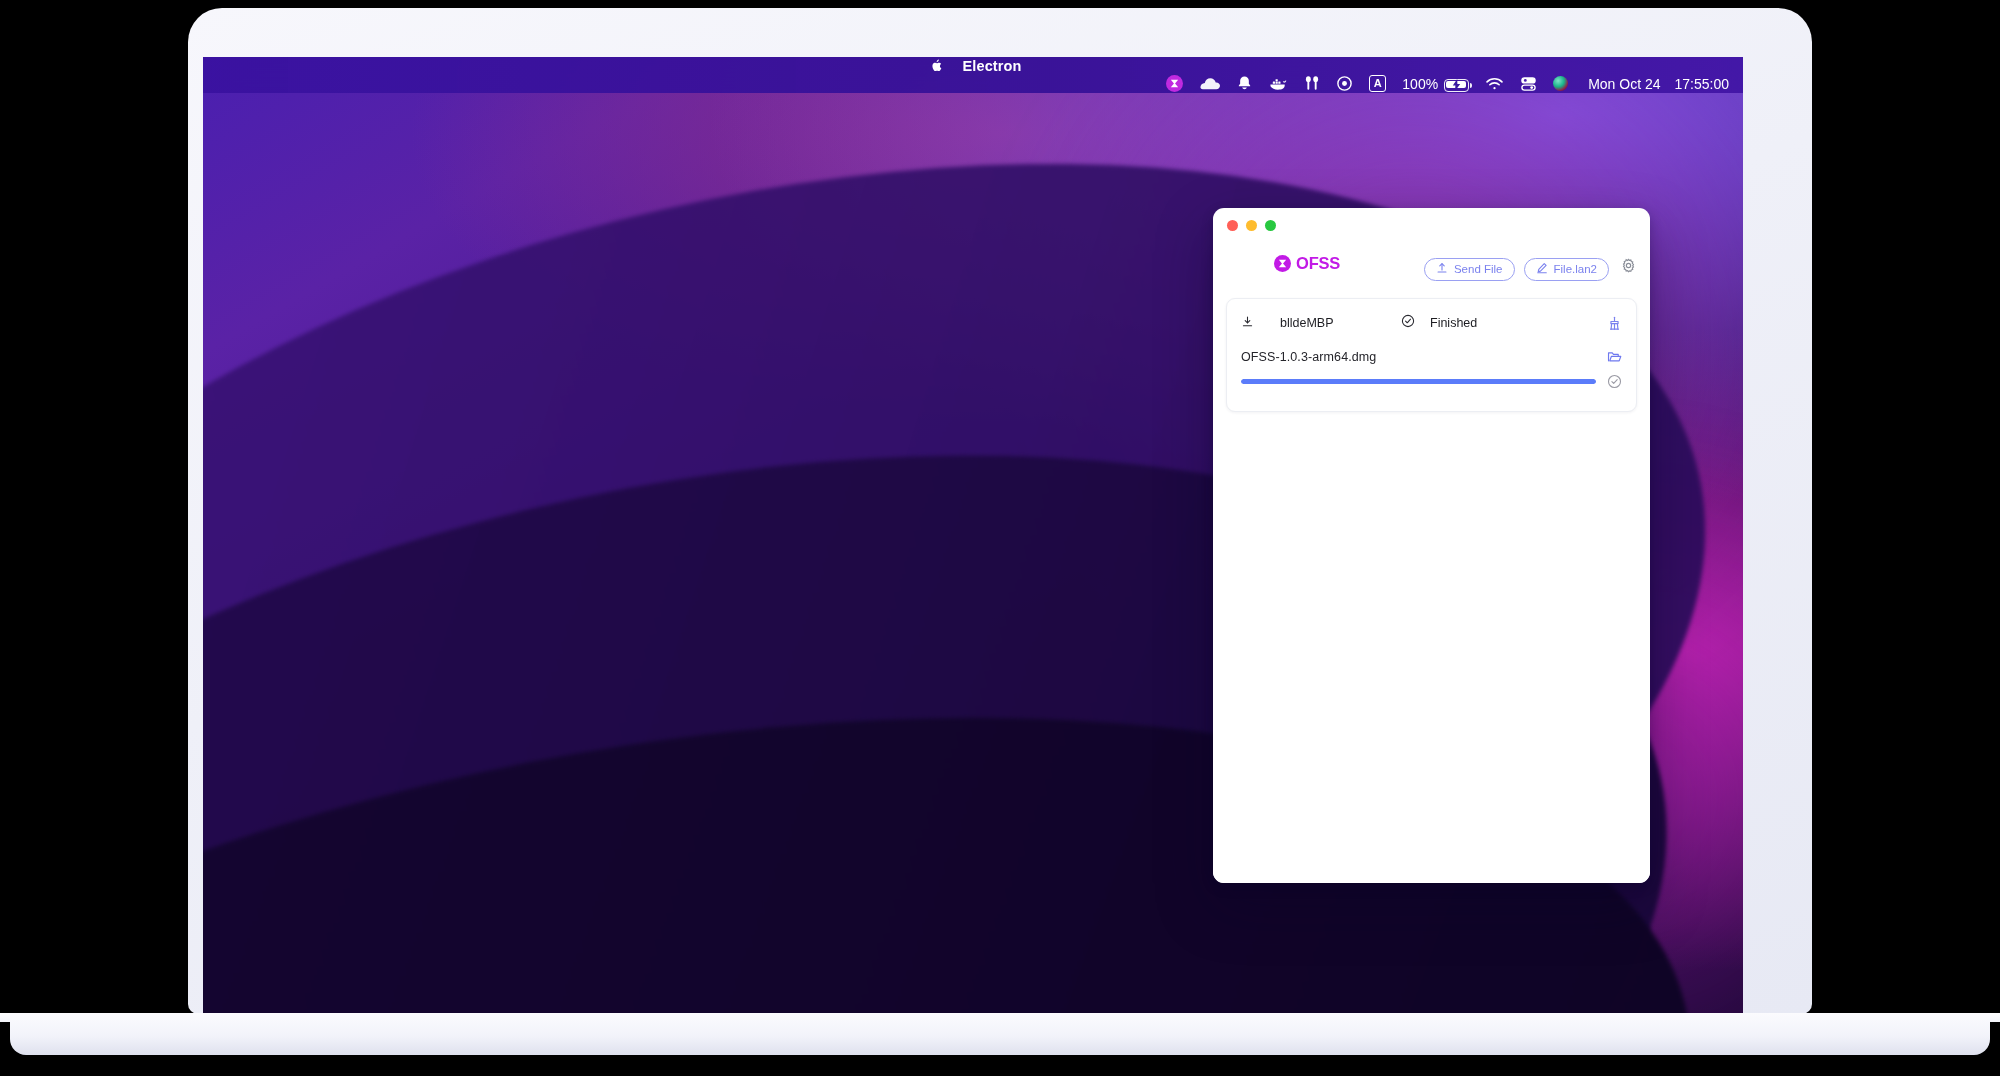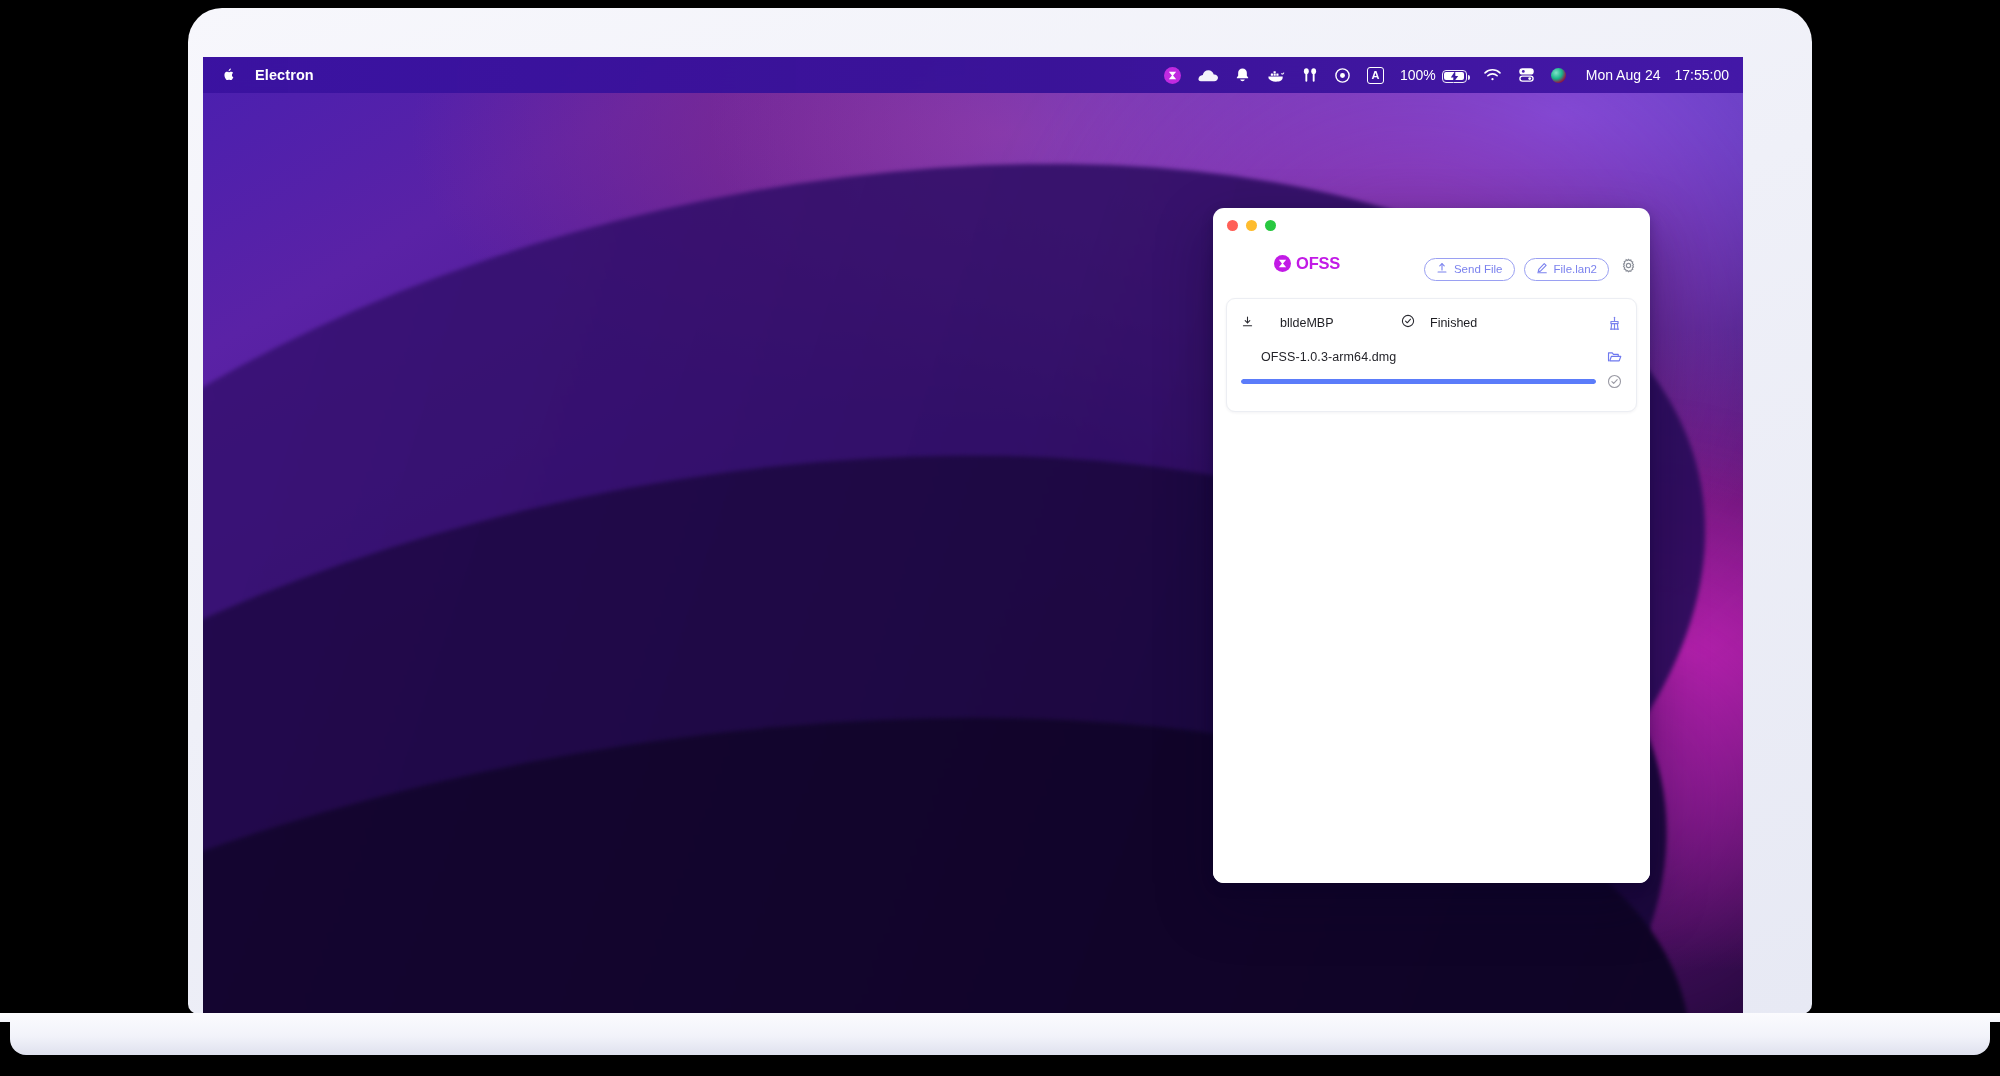--- a/index.html
+++ b/index.html
@@ -99,20 +99,21 @@
   .menubar {
     position: absolute;
     left: 0; top: 0;
     width: 1540px; height: 36px;
     background: linear-gradient(90deg, rgba(58,18,160,0.94), rgba(52,16,150,0.92) 55%, rgba(64,20,164,0.92));
     backdrop-filter: blur(8px);
     display: flex;
     align-items: center;
     padding: 0 14px 0 17px;
     color: #fff;
+    flex-direction: column;
   }
   .mb-left { display: flex; align-items: center; gap: 20px; }
   .mb-right { margin-left: auto; display: flex; align-items: center; gap: 16px; }
   .mb-app-name { font-size: 14.5px; font-weight: bold; letter-spacing: .1px; }
   .mb-text { font-size: 14px; font-weight: 500; }
   .mb-clock { display: flex; align-items: center; gap: 14px; margin-left: 4px; }
   .mb-icon { display: flex; align-items: center; justify-content: center; }
 
   .ofss-dot {
     width: 17px; height: 17px; border-radius: 50%;
@@ -216,21 +217,21 @@
   .peer { display: flex; align-items: center; gap: 7px; width: 160px; }
   .peer-name { font-size: 12.5px; color: #1d1d22; padding-left: 19px; }
   .status { display: flex; align-items: center; gap: 15px; flex: 1; }
   .status-text { font-size: 12.5px; color: #1d1d22; }
   .broom-btn { margin-left: auto; color: #7b82ee; display: flex; }
 
   .file-row {
     margin-top: 16px;
     display: flex; align-items: center;
   }
-  .file-name { font-size: 12.5px; color: #25252b; letter-spacing: .1px; margin-left: 20px; }
+  .file-name { font-size: 12.5px; color: #25252b; letter-spacing: .1px; }
   .folder-btn { margin-left: auto; color: #6f79ef; display: flex; }
 
   .progress-row {
     margin-top: 10px;
     display: flex; align-items: center; gap: 11px;
   }
   .progress-track {
     flex: 1; height: 5px; border-radius: 3px; background: #e9ebf3;
     overflow: hidden;
   }
@@ -329,21 +330,21 @@
           <svg width="17" height="16" viewBox="0 0 18 17" fill="none" stroke="#fff" stroke-width="1.4">
             <rect x="2" y="2" width="14" height="5.4" rx="2.7" fill="#fff"></rect>
             <rect x="2" y="9.6" width="14" height="5.4" rx="2.7"></rect>
             <circle cx="5.6" cy="4.7" r="1.5" fill="#4a1fb0" stroke="none"></circle>
             <circle cx="12.4" cy="12.3" r="1.5" fill="#fff" stroke="none"></circle>
           </svg>
         </span>
         <span class="mb-icon orb"></span>
 
         <span class="mb-clock">
-          <span class="mb-text">Mon Aug 24</span>
+          <span class="mb-text">Mon Oct 24</span>
           <span class="mb-text">17:55:00</span>
         </span>
       </div>
     </div>
 
     <div class="app-window">
 
       <div class="titlebar">
         <span class="tl tl-red"></span>
         <span class="tl tl-yellow"></span>

